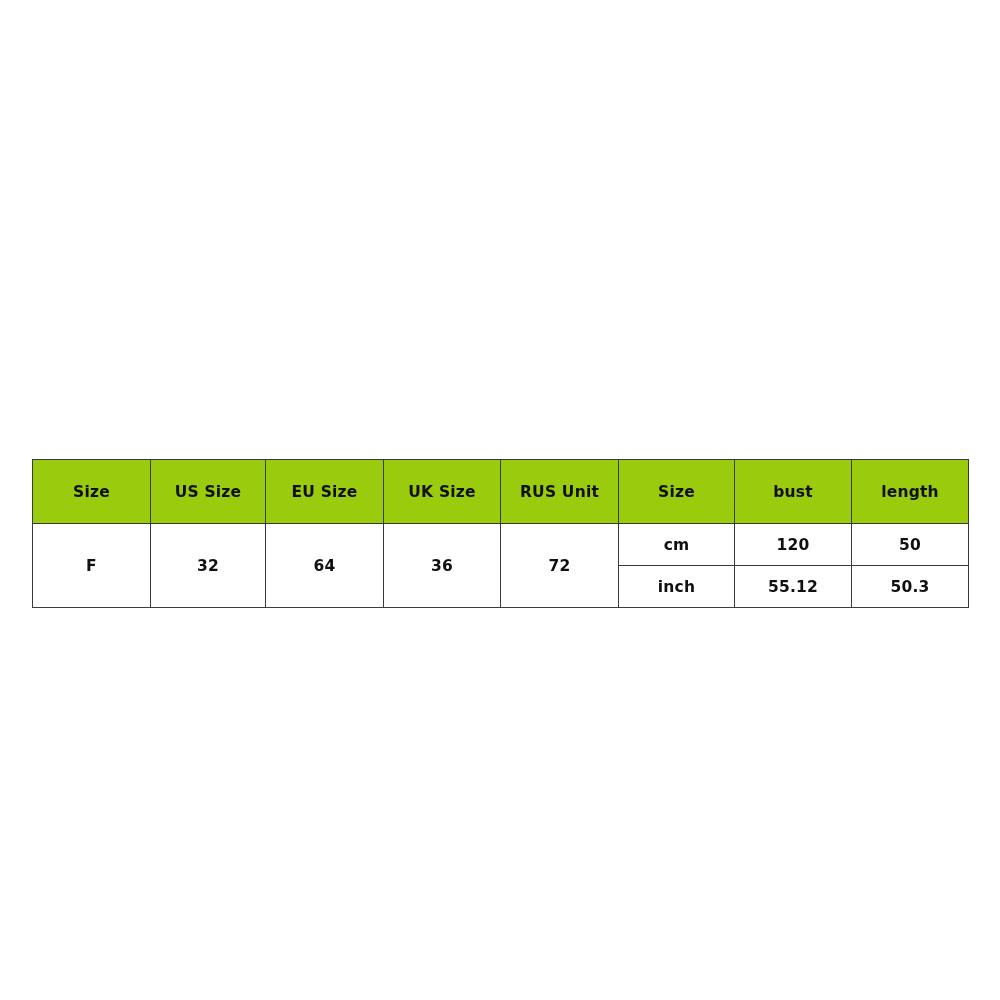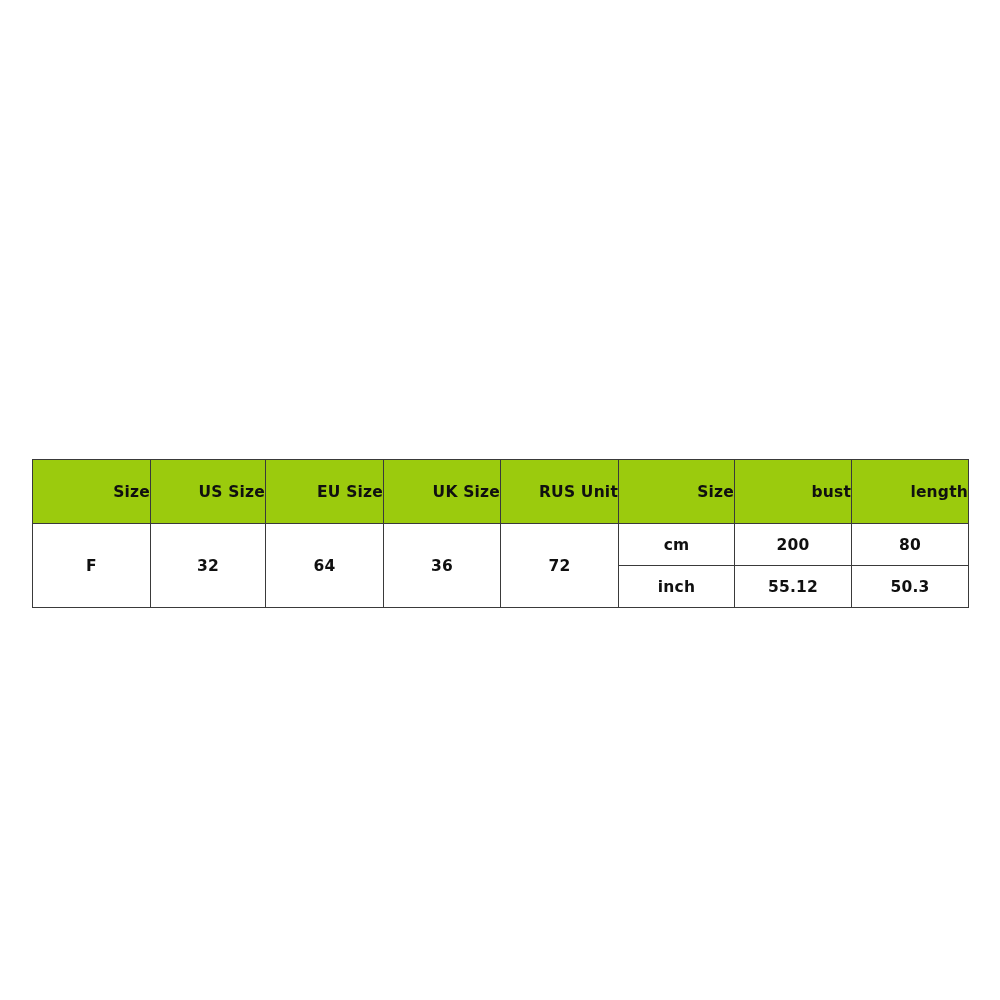--- a/index.html
+++ b/index.html
@@ -40,21 +40,20 @@
     color: #101010;
     font-weight: bold;
     font-size: 15px;
     letter-spacing: 0.2px;
   }
 
   table.size-chart thead th {
     background: #9bcb0d;
     height: 63px;
     font-size: 15.5px;
-    text-align: right;
   }
 
   table.size-chart tbody td {
     background: #ffffff;
     height: 41px;
     font-size: 15.5px;
   }
 
   td.merged-cell {
     height: 82px;
@@ -98,22 +97,22 @@
       </tr>
     </thead>
     <tbody>
       <tr>
         <td class="merged-cell" rowspan="2">F</td>
         <td class="merged-cell" rowspan="2">32</td>
         <td class="merged-cell" rowspan="2">64</td>
         <td class="merged-cell" rowspan="2">36</td>
         <td class="merged-cell" rowspan="2">72</td>
         <td>cm</td>
-        <td>200</td>
-        <td>80</td>
+        <td>120</td>
+        <td>50</td>
       </tr>
       <tr>
         <td>inch</td>
         <td>55.12</td>
         <td>50.3</td>
       </tr>
     </tbody>
   </table>
 </div>
 

